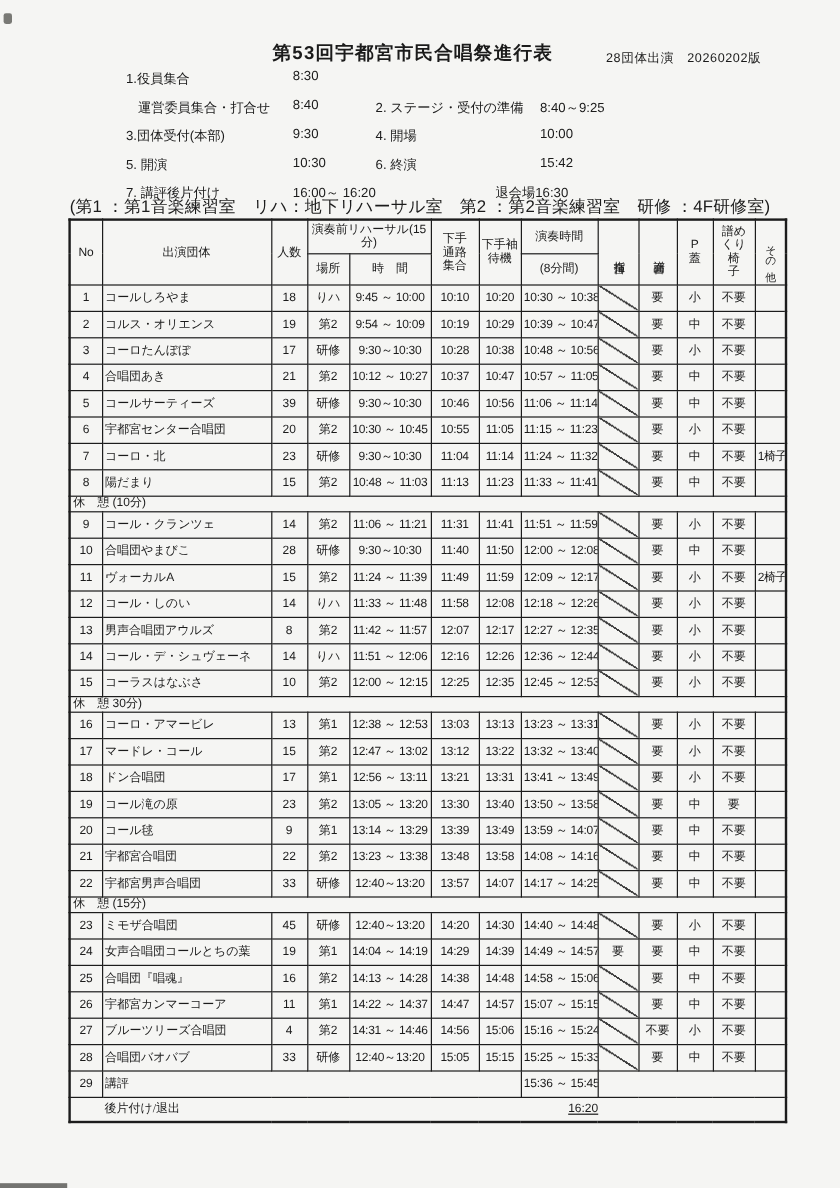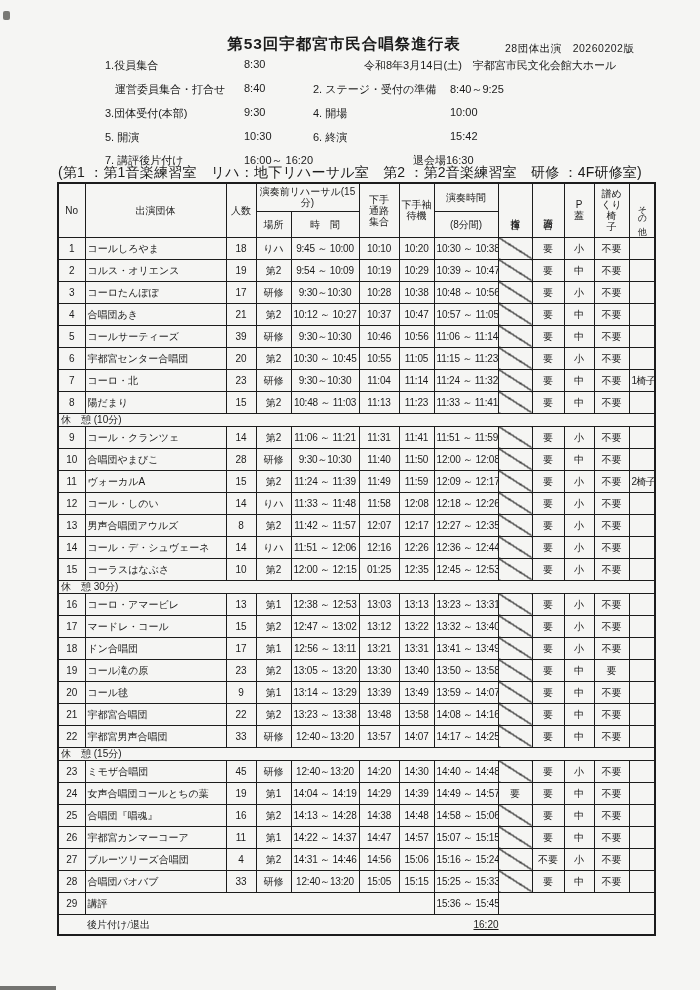--- a/index.html
+++ b/index.html
@@ -63,21 +63,20 @@
 
 <div class="abs artifact-dot"></div>
 <div class="abs artifact-bar"></div>
 
 <div class="abs doc-title">第53回宇都宮市民合唱祭進行表</div>
 <div class="abs edition">28団体出演　20260202版</div>
 
 <div class="info-line il1">
   <span class="c1">1.役員集合</span>
   <span class="c2">8:30</span>
-  <span class="venue">令和8年3月14日(土)　宇都宮市民文化会館大ホール</span>
 </div>
 <div class="info-line il2">
   <span class="c1b">運営委員集合・打合せ</span>
   <span class="c2">8:40</span>
   <span class="c3">2. ステージ・受付の準備</span>
   <span class="c4">8:40～9:25</span>
 </div>
 <div class="info-line il3">
   <span class="c1">3.団体受付(本部)</span>
   <span class="c2">9:30</span>
@@ -354,21 +353,21 @@
         <td class="c">小</td>
         <td class="c">不要</td>
         <td class="c tiny"></td>
       </tr>
       <tr class="entry">
         <td class="c">15</td>
         <td class="l group">コーラスはなぶさ</td>
         <td class="c num">10</td>
         <td class="c">第2</td>
         <td class="c time">12:00 ～ 12:15</td>
-        <td class="c time">01:25</td>
+        <td class="c time">12:25</td>
         <td class="c time">12:35</td>
         <td class="c time">12:45 ～ 12:53</td>
         <td class="slash"></td>
         <td class="c">要</td>
         <td class="c">小</td>
         <td class="c">不要</td>
         <td class="c tiny"></td>
       </tr>
       <tr class="brk">
         <td class="l brkcell" colspan="13">休　憩 30分)</td>

